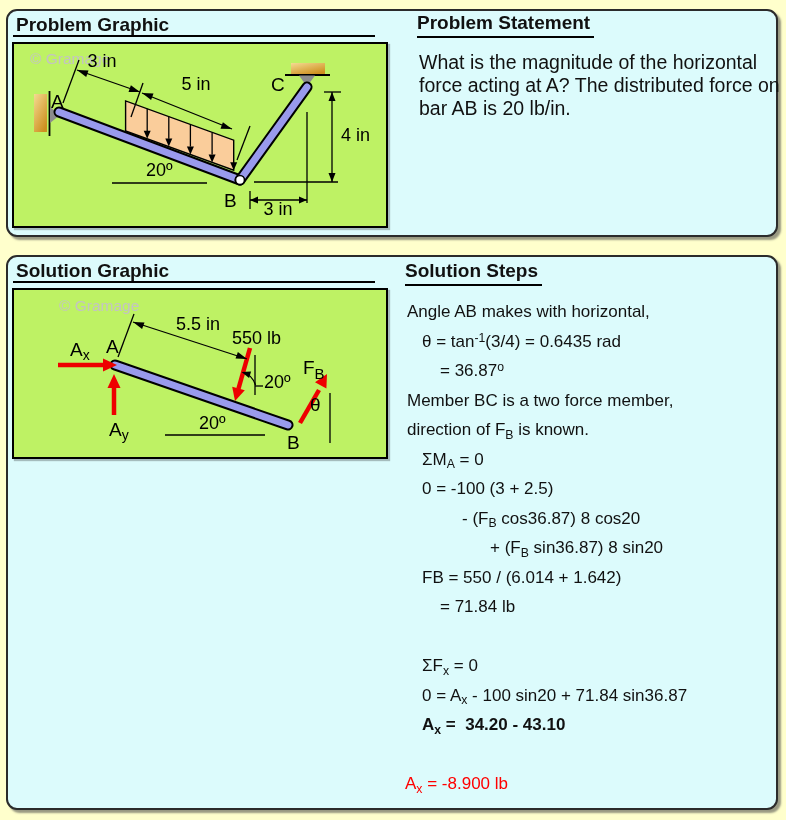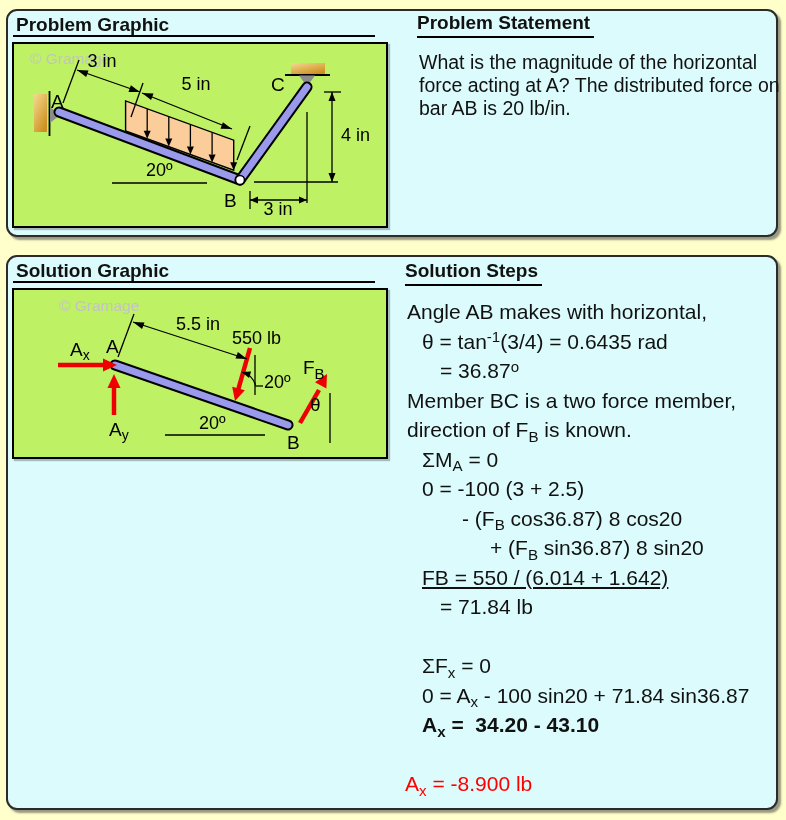--- a/index.html
+++ b/index.html
@@ -35,21 +35,21 @@
   #problem-col{top:1px;margin-left:12px;}
   #solution-col{top:3px;}
   .section-title{font-size:19px;font-weight:bold;}
   .section-title span{
     display:inline-block;border-bottom:2px solid #000;
     padding:0 4px 2px 0;
   }
   .statement{
     margin-top:13px;font-size:19.5px;line-height:23px;padding-left:2px;
   }
-  #steps-lines{margin-top:11px;font-size:21px;}
+  #steps-lines{margin-top:11px;font-size:17px;}
   .sline{height:29.5px;line-height:29.5px;white-space:pre;}
   .sline .sub{font-size:72%;position:relative;top:0.30em;}
   .sline .sup{font-size:72%;position:relative;top:-0.40em;}
   .sline.red{color:var(--answer-red,#FF0000);}
   svg text{font-family:"Liberation Sans","DejaVu Sans",sans-serif;fill:#000;}
   svg .k{stroke:#000;stroke-width:1.3;fill:none;}
   svg .kf{fill:#000;stroke:none;}
   svg .thick{stroke:#000;stroke-width:1.8;fill:none;}
   svg .r{stroke:var(--red,#EE0000);stroke-width:4.5;fill:none;}
   svg .rf{fill:var(--red,#EE0000);stroke:none;}
@@ -245,21 +245,21 @@
     <div id="steps-lines">
         <div class="sline" style="padding-left: 2px;"><span>Angle AB makes with horizontal,</span></div>
         <div class="sline" style="padding-left: 17px;"><span>θ = tan</span><span class="sup">-1</span><span>(3/4) = 0.6435 rad</span></div>
         <div class="sline" style="padding-left: 35px;"><span>= 36.87</span><span class="sup">o</span></div>
         <div class="sline" style="padding-left: 2px;"><span>Member BC is a two force member,</span></div>
         <div class="sline" style="padding-left: 2px;"><span>direction of F</span><span class="sub">B</span><span> is known.</span></div>
         <div class="sline" style="padding-left: 17px;"><span>ΣM</span><span class="sub">A</span><span> = 0</span></div>
         <div class="sline" style="padding-left: 17px;"><span>0 = -100 (3 + 2.5)</span></div>
         <div class="sline" style="padding-left: 57px;"><span>- (F</span><span class="sub">B</span><span> cos36.87) 8 cos20</span></div>
         <div class="sline" style="padding-left: 85px;"><span>+ (F</span><span class="sub">B</span><span> sin36.87) 8 sin20</span></div>
-        <div class="sline" style="padding-left: 17px; text-decoration: underline;"><span>FB = 550 / (6.014 + 1.642)</span></div>
+        <div class="sline" style="padding-left: 17px;"><span>FB = 550 / (6.014 + 1.642)</span></div>
         <div class="sline" style="padding-left: 35px;"><span>= 71.84 lb</span></div>
         <div class="sline"></div>
         <div class="sline" style="padding-left: 17px;"><span>ΣF</span><span class="sub">x</span><span> = 0</span></div>
         <div class="sline" style="padding-left: 17px;"><span>0 = A</span><span class="sub">x</span><span> - 100 sin20 + 71.84 sin36.87</span></div>
         <div class="sline" style="padding-left: 17px; font-weight: bold;"><span>A</span><span class="sub">x</span><span> =  34.20 - 43.10</span></div>
         <div class="sline"></div>
         <div class="sline red" style="padding-left: 0px;"><span>A</span><span class="sub">x</span><span> = -8.900 lb</span></div>
       </div>
   </div>
 </div>

